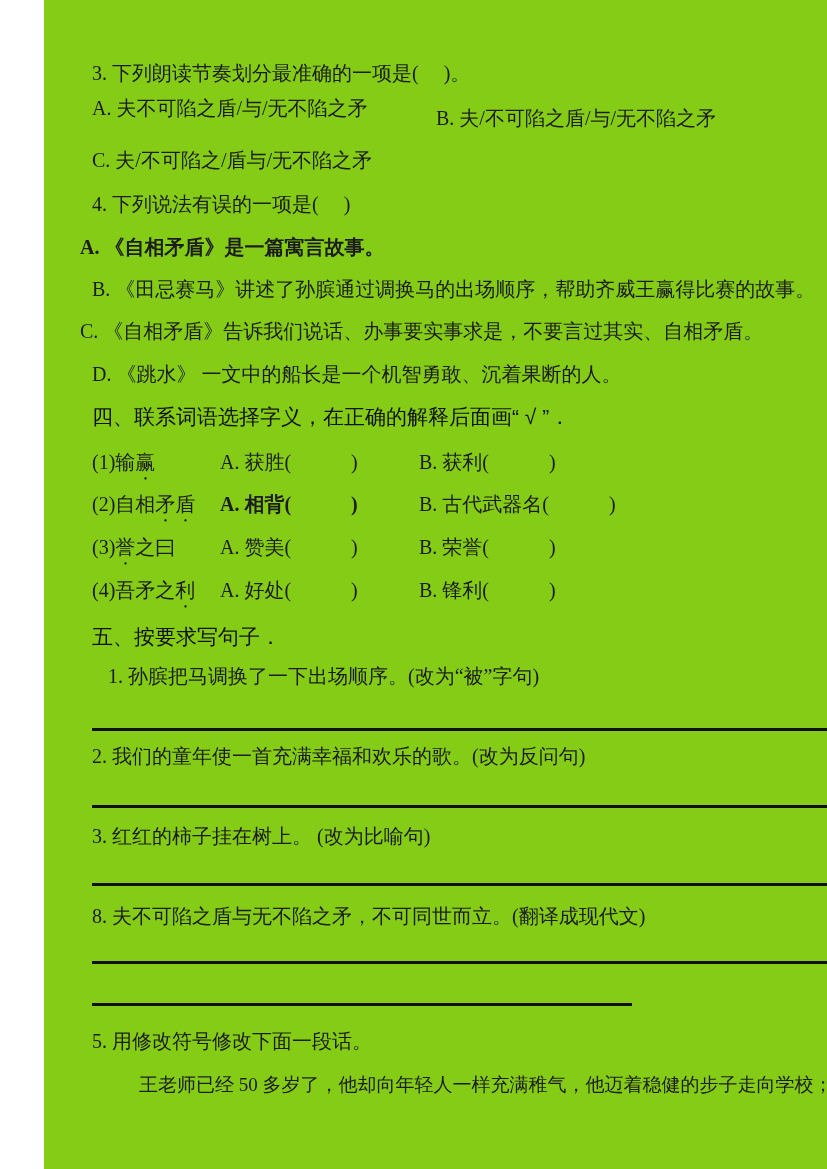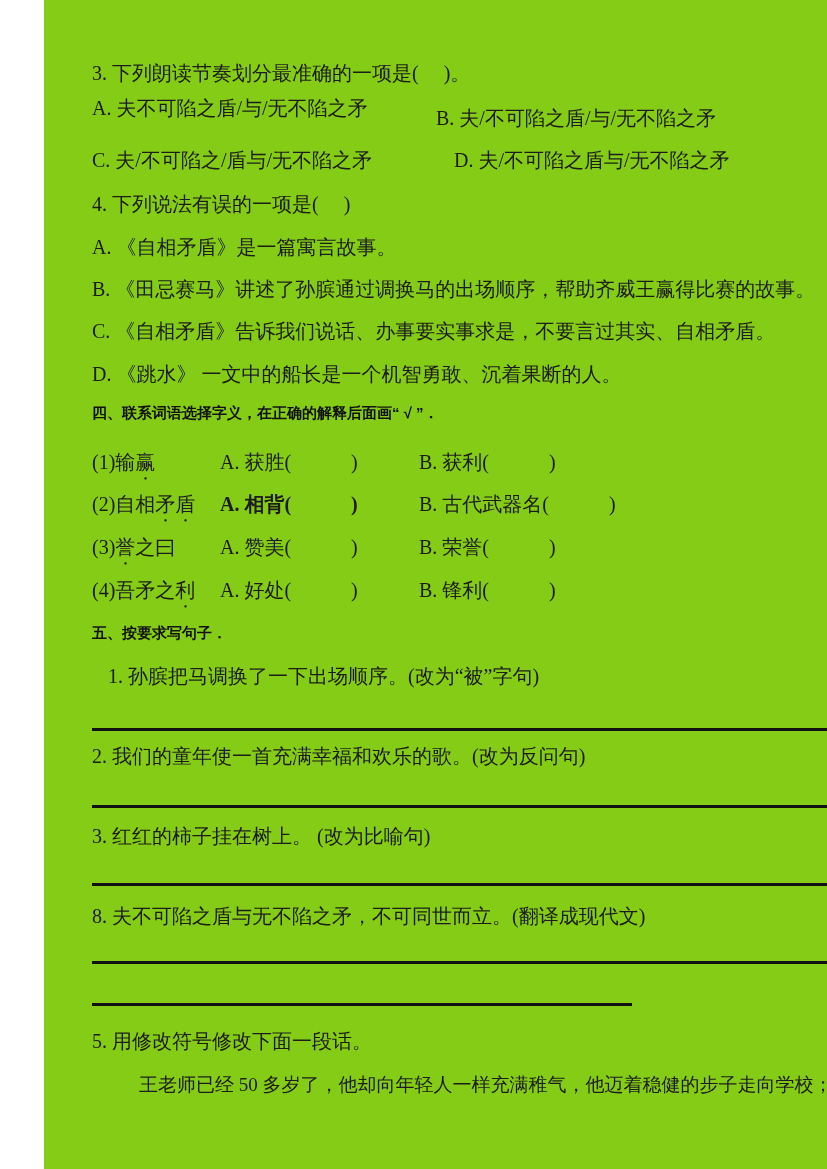--- a/index.html
+++ b/index.html
@@ -18,22 +18,22 @@
     overflow: hidden;
     margin-left: 44px;
   }
   .abs {
     position: absolute;
     white-space: nowrap;
     line-height: 1.3;
   }
   .heading {
     font-family: "Liberation Sans", "DejaVu Sans", sans-serif;
-    font-weight: bold;
-    font-size: 15px;
+    font-weight: normal;
+    font-size: 21px;
     color: #111111;
   }
   .emph {
     -webkit-text-emphasis: filled dot #1c1c1c;
     text-emphasis: filled dot #1c1c1c;
     -webkit-text-emphasis-position: under right;
     text-emphasis-position: under right;
   }
   .answer-line {
     position: absolute;
@@ -45,26 +45,25 @@
 </style>
 </head>
 <body>
 
 <div class="page">
 
   <div class="abs" style="top:60px; left:48px;">3. 下列朗读节奏划分最准确的一项是(　 )。</div>
   <div class="abs" style="top:95px; left:48px;">A. 夫不可陷之盾/与/无不陷之矛</div>
   <div class="abs" style="top:105px; left:392px;">B. 夫/不可陷之盾/与/无不陷之矛</div>
   <div class="abs" style="top:147px; left:48px;">C. 夫/不可陷之/盾与/无不陷之矛</div>
-  <div class="abs" style="top:147px; left:410px;">D. 夫/不可陷之盾与/无不陷之矛</div>
 
   <div class="abs" style="top:191px; left:48px;">4. 下列说法有误的一项是(　 )</div>
-  <div class="abs" style="top:234px; left:48px;">A. 《自相矛盾》是一篇寓言故事。</div>
+  <div class="abs" style="top:234px; left:36px;font-weight:bold;">A. 《自相矛盾》是一篇寓言故事。</div>
   <div class="abs" style="top:276px; left:48px;">B. 《田忌赛马》讲述了孙膑通过调换马的出场顺序，帮助齐威王赢得比赛的故事。</div>
-  <div class="abs" style="top:318px; left:48px;">C. 《自相矛盾》告诉我们说话、办事要实事求是，不要言过其实、自相矛盾。</div>
+  <div class="abs" style="top:318px; left:36px;">C. 《自相矛盾》告诉我们说话、办事要实事求是，不要言过其实、自相矛盾。</div>
   <div class="abs" style="top:361px; left:48px;">D. 《跳水》 一文中的船长是一个机智勇敢、沉着果断的人。</div>
 
   <div class="abs heading" style="top:403px; left:48px;">四、联系词语选择字义，在正确的解释后面画“ √ ”．</div>
 
   <div class="abs" style="top:449px; left:48px;"><span>(1)输</span><span class="emph">赢</span><span></span></div>
   <div class="abs" style="top:449px; left:176px;">A. 获胜(　　　)</div>
   <div class="abs" style="top:449px; left:375px;">B. 获利(　　　)</div>
 
   <div class="abs" style="top:491px; left:48px;"><span>(2)自相</span><span class="emph">矛盾</span><span></span></div>
   <div class="abs" style="top:491px; left:176px;font-weight:bold;">A. 相背(　　　)</div>

